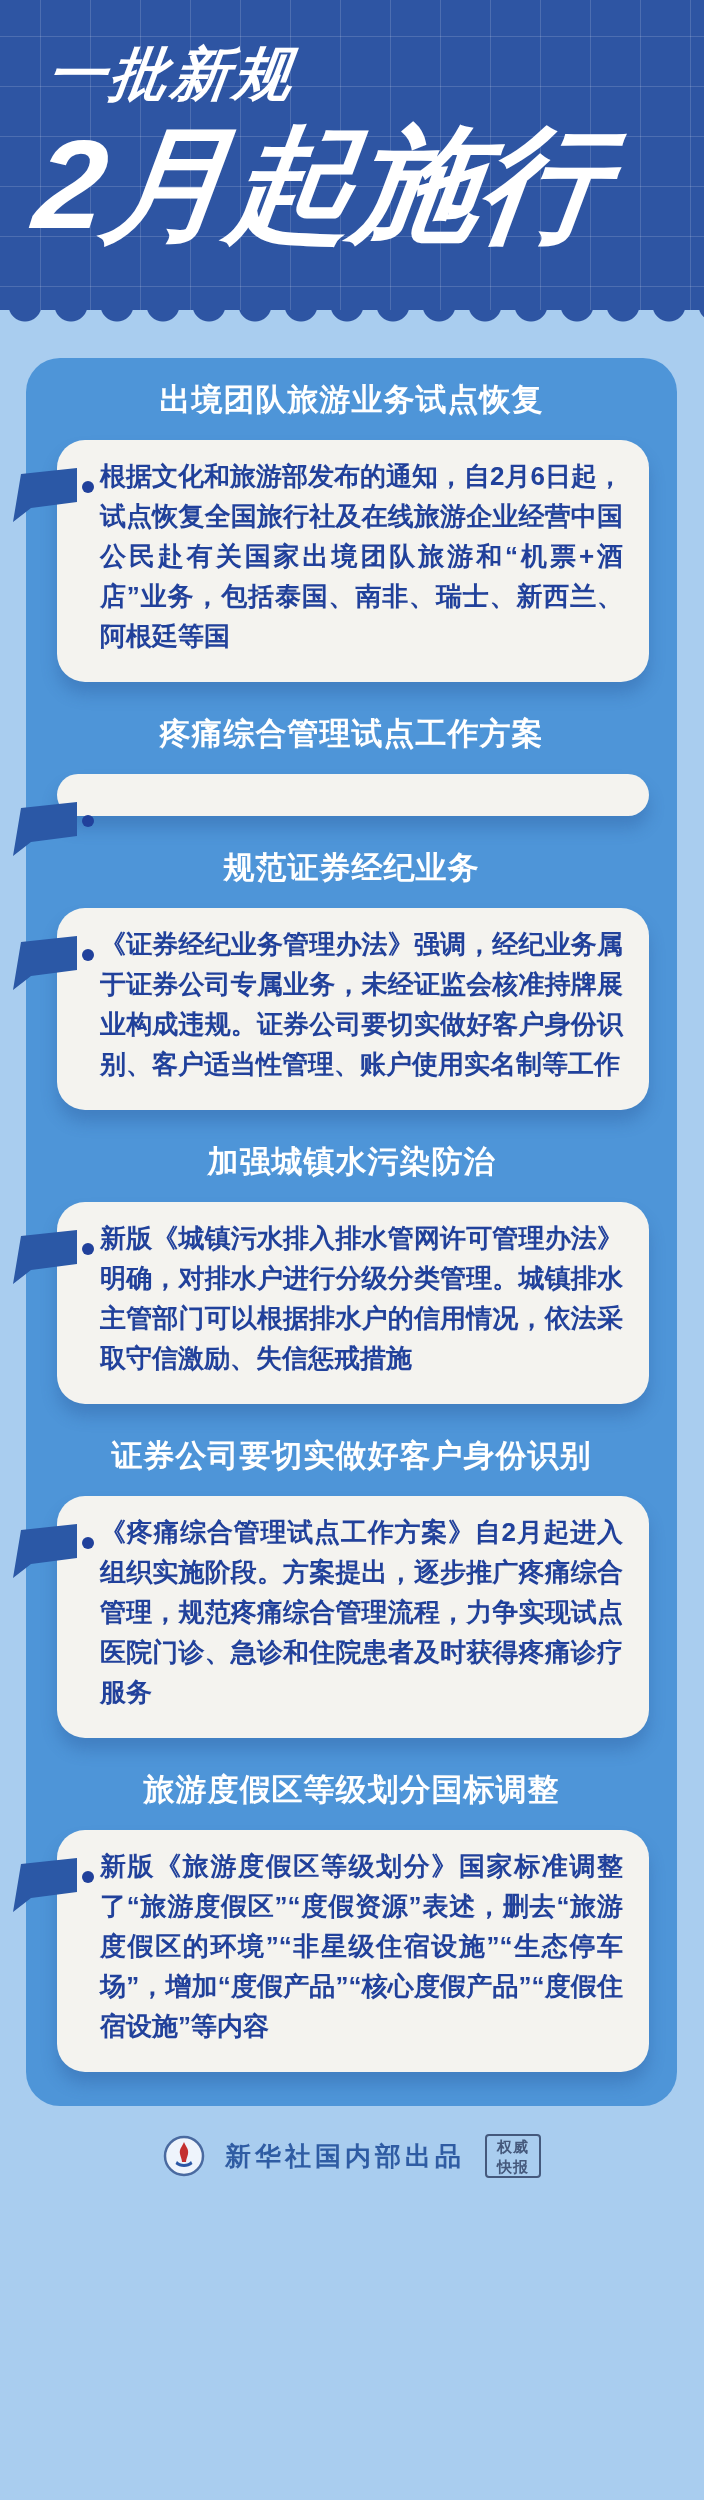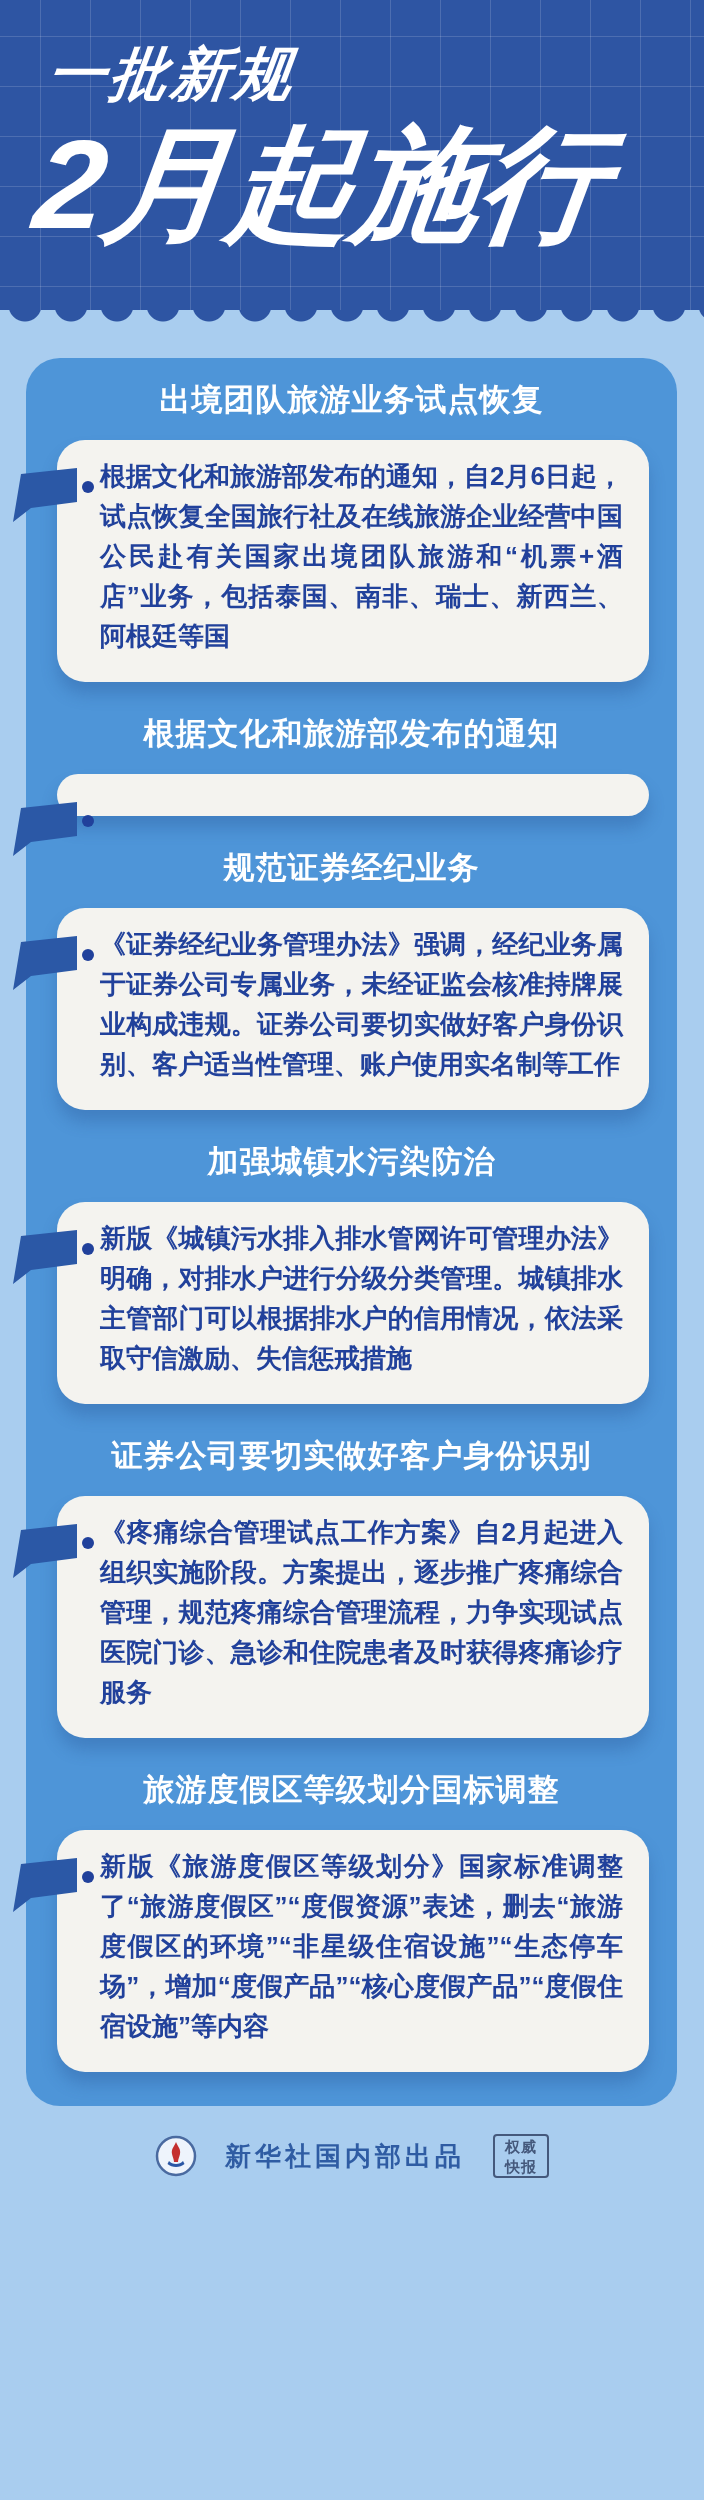--- a/index.html
+++ b/index.html
@@ -63,21 +63,21 @@
   .bullet{
     position:absolute;left:25px;top:41px;width:12px;height:12px;
     border-radius:50%;background:#21419b;
   }
   .ribbon{
     position:absolute;left:-44px;top:26px;width:64px;height:56px;
   }
   
   .footer{
     display:flex;align-items:center;justify-content:center;
-    margin-top:28px;gap:28px;
+    margin-top:28px;gap:20px;
   }
   .publisher{
     color:#2f5ca3;font-size:26px;font-weight:600;letter-spacing:4px;
   }
   .stamp{
     width:56px;height:44px;border:2px solid #45597c;border-radius:4px;
     color:#45597c;font-size:15px;font-weight:700;line-height:20px;
     text-align:center;box-sizing:border-box;padding-top:1px;
     letter-spacing:1px;
   }
@@ -98,21 +98,21 @@
     <div class="card">
       <svg class="ribbon" viewBox="0 0 64 56" xmlns="http://www.w3.org/2000/svg">
         <polygon points="8,8 64,2 64,36 18,42 0,56" fill="#2b58a6"></polygon>
       </svg>
       <span class="bullet"></span>
       <div class="card-text">根据文化和旅游部发布的通知，自2月6日起，试点恢复全国旅行社及在线旅游企业经营中国公民赴有关国家出境团队旅游和“机票+酒店”业务，包括泰国、南非、瑞士、新西兰、阿根廷等国</div>
     </div>
   </div>
 
   <div class="section">
-    <div class="section-title">根据文化和旅游部发布的通知</div>
+    <div class="section-title">疼痛综合管理试点工作方案</div>
     <div class="card">
       <svg class="ribbon" viewBox="0 0 64 56" xmlns="http://www.w3.org/2000/svg">
         <polygon points="8,8 64,2 64,36 18,42 0,56" fill="#2b58a6"></polygon>
       </svg>
       <span class="bullet"></span>
     </div>
   </div>
 
   <div class="section">
     <div class="section-title">规范证券经纪业务</div>

